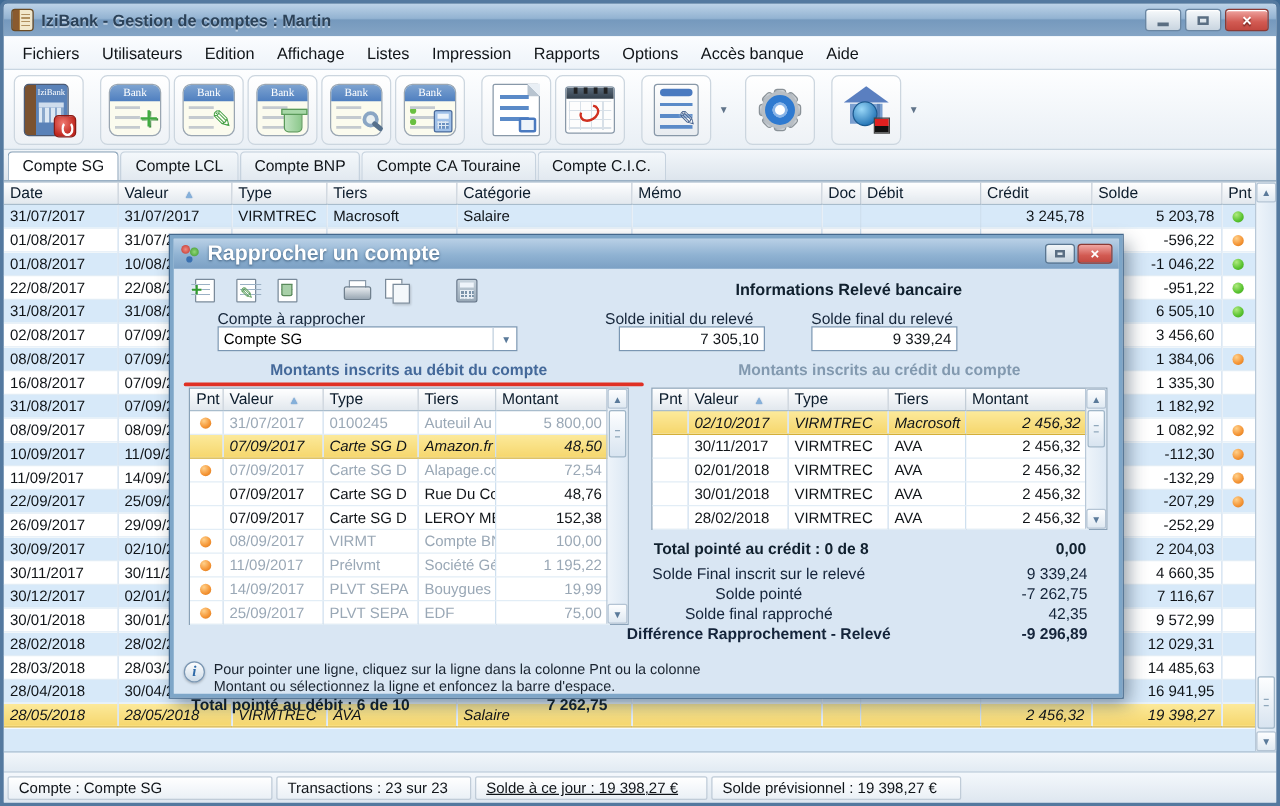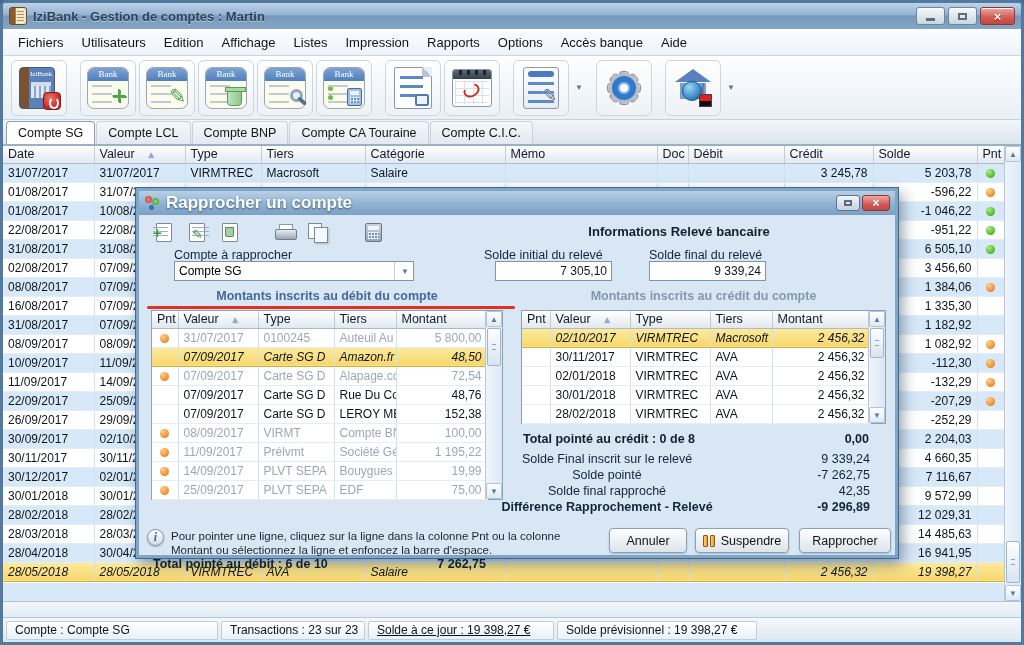--- a/index.html
+++ b/index.html
@@ -102,21 +102,21 @@
   .vscroll { position:absolute; top:0; right:0; bottom:0; width:17px; background:linear-gradient(90deg,#eef4fa,#dce8f4); border-left:1px solid #b8c8d8; }
   .scroll-btn { position:absolute; left:0; right:0; height:16px; text-align:center; font-size:8px; color:#5a7a9a; background:linear-gradient(#fdfeff,#dfe9f2); border:1px solid #b4c4d4; border-radius:2px; line-height:16px; }
   .scroll-up { top:0; } .scroll-down { bottom:0; }
   .thumb { position:absolute; left:1px; right:1px; background:linear-gradient(#fdfeff,#d8e4f0); border:1px solid #a0b6c8; border-radius:2px; }
   .thumb::after { content:""; position:absolute; left:4px; right:4px; top:50%; margin-top:-3px; height:4px; border-top:1px solid #90a8bc; border-bottom:1px solid #90a8bc; }
   .hstrip { height:16px; background:linear-gradient(#f2f6fa,#e2ebf3); border-top:1px solid #aec2d4; position:relative; }
 
   
   .statusbar { height:26px; background:linear-gradient(#f4f8fc,#dde6ef); border-top:1px solid #b8c8d6; display:flex; align-items:center; padding:2px 3px; }
   .seg { height:19px; line-height:17px; font-size:12px; color:#101418; border:1px solid #c0ccd8; background:linear-gradient(#ffffff,#eaf0f6); padding:0 8px; margin-right:3px; border-radius:2px; overflow:hidden; white-space:nowrap; }
-  .seg1 { width:212px; } .seg2 { width:144px; } .seg3 { width:186px;text-decoration:underline; } .seg4 { width:200px; }
+  .seg1 { width:212px; } .seg2 { width:156px; } .seg3 { width:186px;text-decoration:underline; } .seg4 { width:200px; }
 
   
   .dialog { position:absolute; left:133px; top:185px; width:762px; height:370px; background:#d9e6f3; border:3px solid #7ea6c8; box-shadow:0 0 0 1px #44688c, 4px 6px 14px rgba(10,30,50,.45); }
   .dlg-titlebar { height:24px; background:linear-gradient(#badch3,#8fb2d2); background:linear-gradient(#b9d0e6,#8fb2d2 55%,#7ba0c4); display:flex; align-items:center; gap:6px; padding:0 5px; }
   .dlg-title { color:#fff; font-weight:bold; font-size:17px; text-shadow:0 1px 2px #3a5a7a; }
   .dlg-ico { width:16px; height:16px; position:relative; }
   .dlg-ico::before { content:""; position:absolute; left:1px; top:1px; width:7px; height:7px; border-radius:50%; background:radial-gradient(#f08a80,#c03028); }
   .dlg-ico::after { content:""; position:absolute; right:1px; top:3px; width:7px; height:7px; border-radius:50%; background:radial-gradient(#90d878,#3a9428); box-shadow:-4px 6px 0 -1px #3a70b0; }
   .dlg-btns { margin-left:auto; display:flex; gap:2px; }
   .dlg-btn { width:24px; height:16px; border:1px solid #5a7690; border-radius:3px; background:linear-gradient(#f2f6f9,#c5d2dd); display:flex; align-items:center; justify-content:center; color:#44566a; font-size:10px; }
@@ -944,32 +944,17 @@
     <span class="sum-label">Différence Rapprochement - Relevé</span>
     <span class="sum-value">-9 296,89</span>
   </div>
 </div>
 
       <div class="hint">
         <span class="info-ico">i</span>
         <span>Pour pointer une ligne, cliquez sur la ligne dans la colonne Pnt ou la colonne Montant ou sélectionnez la ligne et enfoncez la barre d'espace.</span>
       </div>
 
-      <div class="dlg-buttons">
-        <span class="btn btn-annuler">
-            <span>Annuler</span>
-          </span>
-        <span class="btn btn-suspendre">
-          <span class="pause-ico">
-              <i></i>
-              <i></i>
-            </span>
-          <span>Suspendre</span>
-        </span>
-        <span class="btn btn-rapprocher">
-            <span>Rapprocher</span>
-          </span>
-      </div>
 
     </div>
   </div>
 
 </div>
 
 </body></html>

